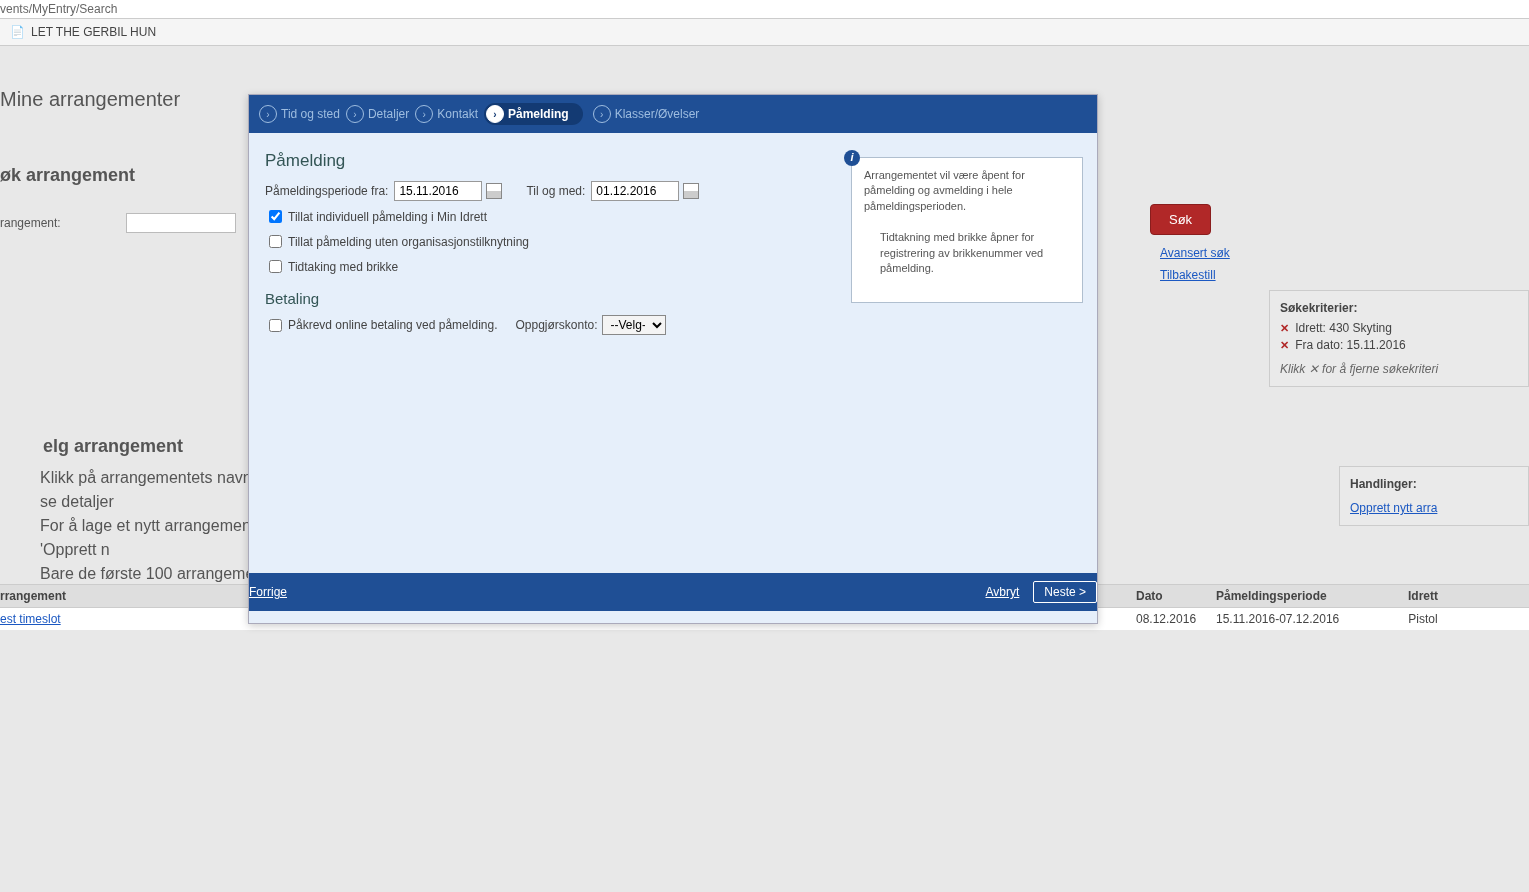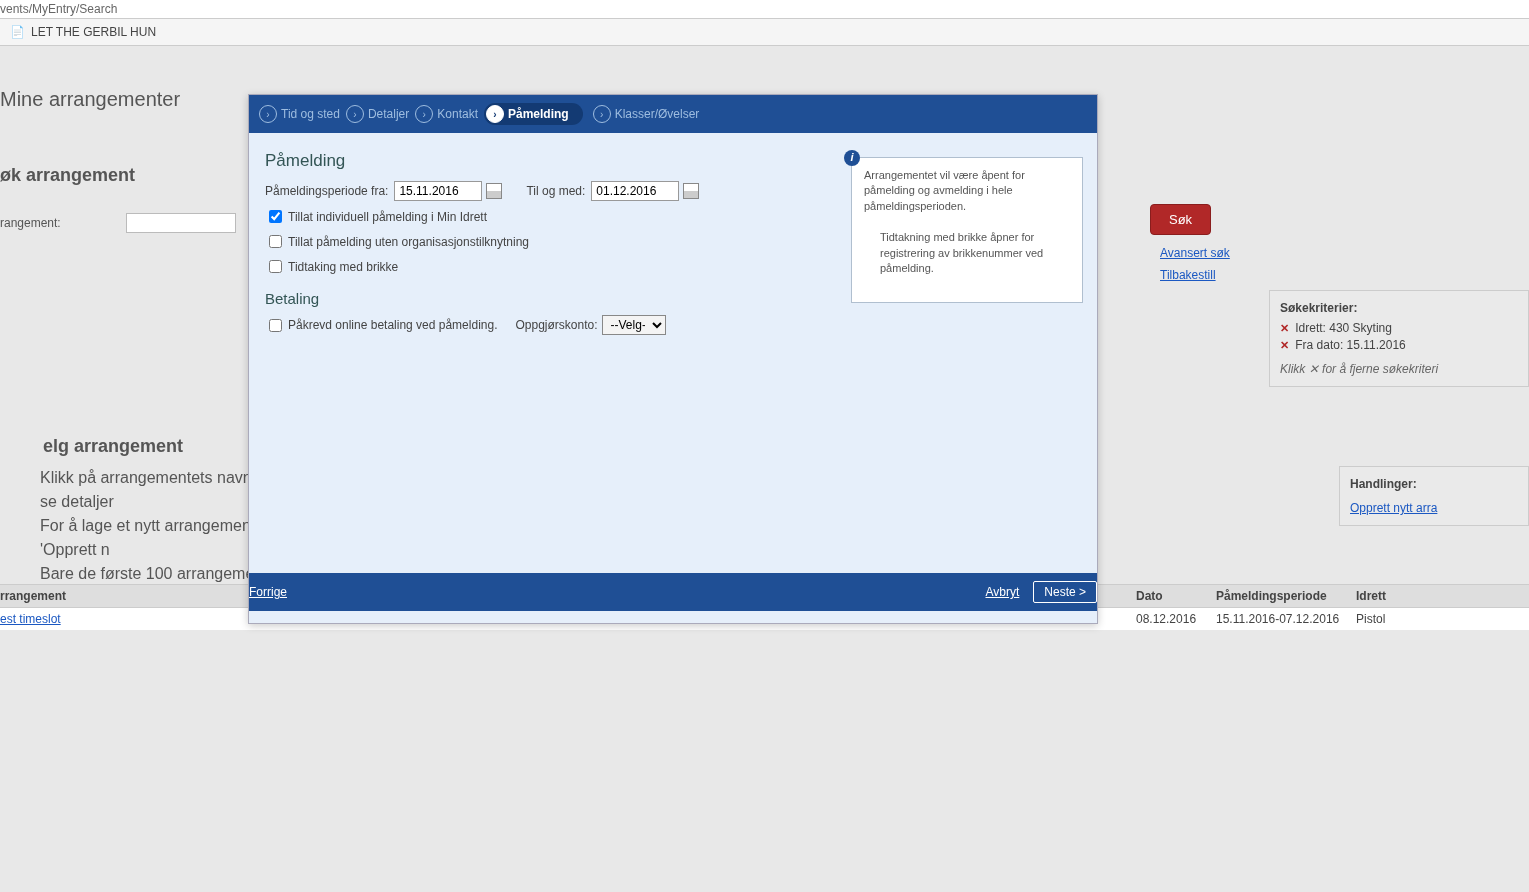--- a/index.html
+++ b/index.html
@@ -196,21 +196,21 @@
   }
   .left-col { position: absolute; left: 0; top: 42px; width: 260px; }
   .search-right { position: absolute; left: 1150px; top: 158px; }
   .right-links { position: absolute; left: 1160px; top: 196px; }
   .right-links div { margin: 4px 0; }
   .infotext-block { position: absolute; left:0; top:420px; width:260px; }
   .tbl { position: absolute; left:0; top:538px; right:0; }
   .col-arr { width: 1128px; padding-left: 0; }
   .col-dato { width: 80px; }
   .col-per { width: 140px; }
-  .col-idr { width: 150px; }
+  .col-idr { width: 150px; text-align: center; }
 </style>
 </head>
 <body>
 
 <div class="url-bar">vents/MyEntry/Search</div>
 
 <div class="topbar">
   <span class="page-icon">📄</span>
   <span>LET THE GERBIL HUN</span>
 </div>

